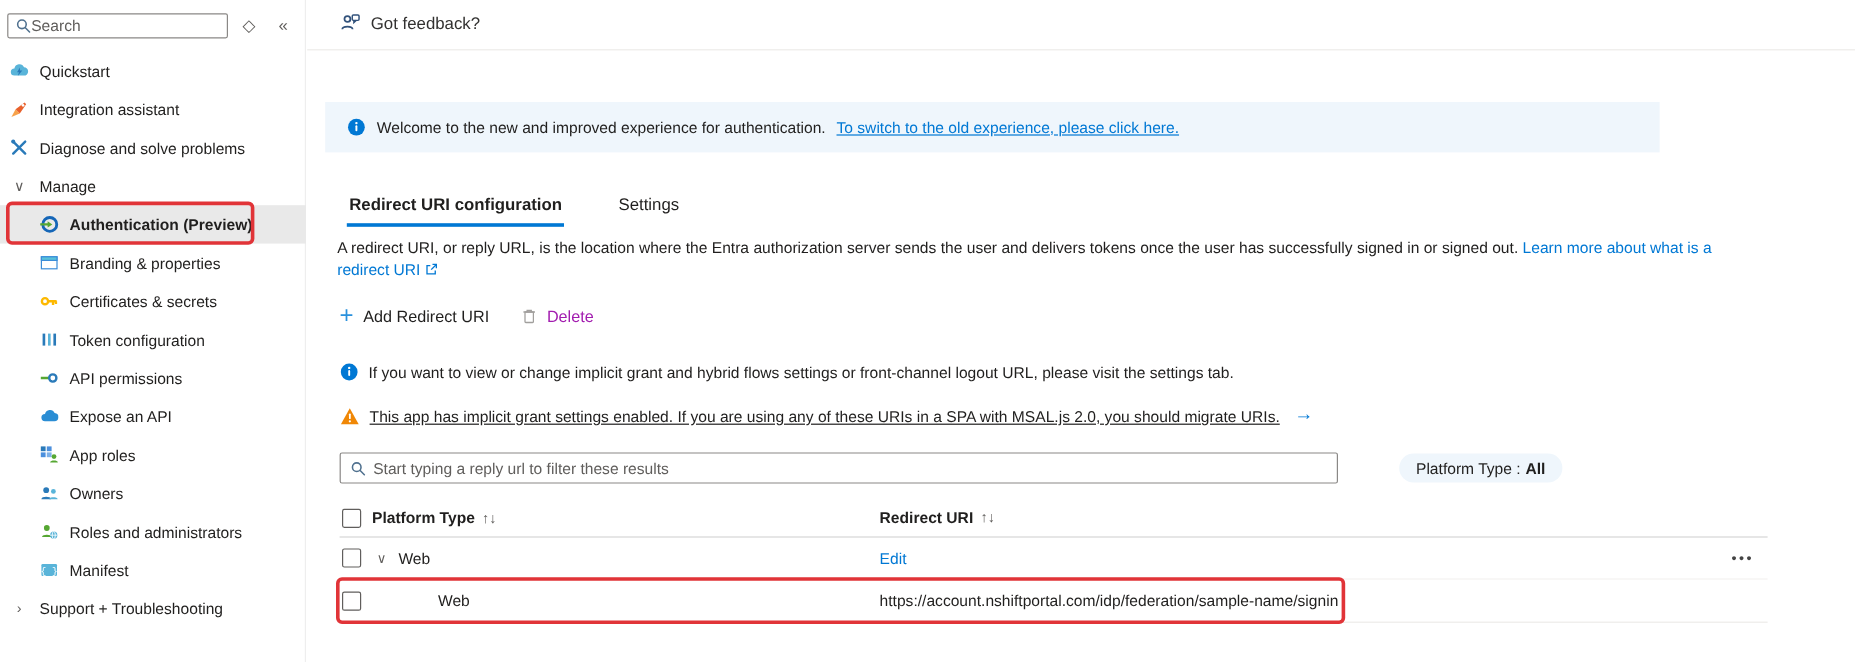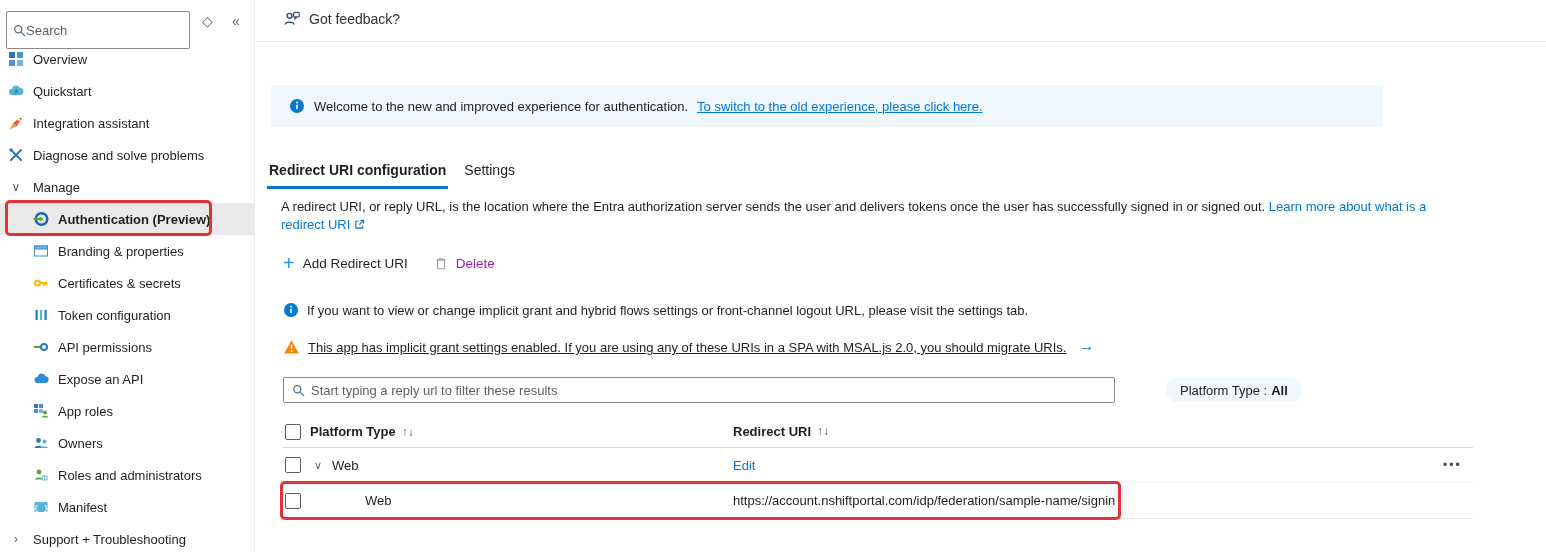--- a/index.html
+++ b/index.html
@@ -4,21 +4,21 @@
 <style>
   * { margin:0; padding:0; box-sizing:border-box; }
   html,body { width:1546px; height:552px; background:#fff; overflow:hidden;
     font-family:"Liberation Sans", sans-serif; color:#201f1e; font-size:13px; }
   .app { position:relative; width:1546px; height:552px; }
 
   
   .sidebar { position:absolute; left:0; top:0; width:255px; height:552px; background:#fff;
     border-right:1px solid #eee; }
   .search-row { position:absolute; left:0; top:11px; width:255px; height:26px; }
-  .search-box { position:absolute; left:6px; top:0; width:184px; height:38px;
+  .search-box { position:absolute; left:6px; top:0; width:184px; height:21px;
     border:1px solid #8a8886; border-radius:2px; background:#fff; display:flex; align-items:center; padding:0 6px; }
   .search-box input { border:none; outline:none; flex:1; font-size:13px; color:#201f1e;
     font-family:"Liberation Sans", sans-serif; background:transparent; min-width:0; }
   .search-box input::placeholder { color:#605e5c; }
   .side-glyph { position:absolute; top:2px; color:#605e5c; font-size:14px; cursor:pointer; }
   .nav { position:absolute; left:0; top:43px; width:255px; }
   .nav-item { height:32px; display:flex; align-items:center; gap:9px; padding-left:8px;
     cursor:pointer; position:relative; white-space:nowrap; }
   .nav-item.child { padding-left:33px; }
   .nav-item.selected { background:#e9e9e9; font-weight:bold; }
@@ -30,21 +30,21 @@
   
   .main { position:absolute; left:256px; top:0; width:1290px; height:552px; }
   .feedback-row { position:absolute; left:27px; top:10px; display:flex; align-items:center; gap:8px;
     font-size:14px; color:#323130; cursor:pointer; }
   .top-divider { position:absolute; left:0; top:41px; width:1290px; height:1px; background:#edebe9; }
 
   .banner { position:absolute; left:15px; top:85px; width:1112px; height:42px; background:#eff6fc;
     display:flex; align-items:center; gap:9px; padding-left:18px; }
   .banner a { color:#0078d4; text-decoration:underline; }
 
-  .tabs { position:absolute; left:11px; top:156px; display:flex; gap:14px; }
+  .tabs { position:absolute; left:33px; top:156px; display:flex; gap:43px; }
   .tab { padding:6px 2px 8px; font-size:14px; color:#201f1e; cursor:pointer; border-bottom:3px solid transparent; }
   .tab.active { font-weight:bold; border-bottom-color:#0078d4; }
 
   .desc { position:absolute; left:25px; top:198px; width:1190px; line-height:18px; }
   .desc a { color:#0078d4; text-decoration:none; }
 
   .toolbar { position:absolute; left:27px; top:255px; display:flex; align-items:center; gap:26px; }
   .tool-btn { display:flex; align-items:center; gap:8px; cursor:pointer; font-size:13.5px; color:#201f1e; }
   .tool-btn .plus { color:#2a91dd; font-size:20px; font-weight:400; line-height:16px; }
   .tool-btn.disabled { color:#a21caf; cursor:default; }
@@ -101,31 +101,20 @@
         <input type="text" placeholder="Search" style="">
       </div>
       <span class="side-glyph" style="left:202px;">◇</span>
       <span class="side-glyph" style="left:232px;">«</span>
     </div>
 
     <div class="nav">
       <div class="nav-item">
         <span class="ico">
           <svg width="16" height="16" viewBox="0 0 16 16">
-              <rect x="1" y="1" width="6" height="6" fill="#2f6fbe"></rect>
-              <rect x="9" y="1" width="6" height="6" fill="#4b8fdd"></rect>
-              <rect x="1" y="9" width="6" height="6" fill="#4b8fdd"></rect>
-              <rect x="9" y="9" width="6" height="6" fill="#7db0e8"></rect>
-            </svg>
-        </span>
-        <span>Overview</span>
-      </div>
-      <div class="nav-item">
-        <span class="ico">
-          <svg width="16" height="16" viewBox="0 0 16 16">
               <path d="M4 12a3 3 0 0 1 0-6 4.2 4.2 0 0 1 8-.9A2.9 2.9 0 0 1 12 12z" fill="#59b4d9"></path>
               <polygon points="8.6,5.2 6.2,9.2 7.8,9.2 6.8,12.4 10.6,7.8 8.6,7.8" fill="#2a7ab9"></polygon>
             </svg>
         </span>
         <span>Quickstart</span>
       </div>
       <div class="nav-item">
         <span class="ico">
           <svg width="16" height="16" viewBox="0 0 16 16">
               <path d="M1.5 14.5 L5 8 L8.5 11.5 Z" fill="#f7a24b"></path>

